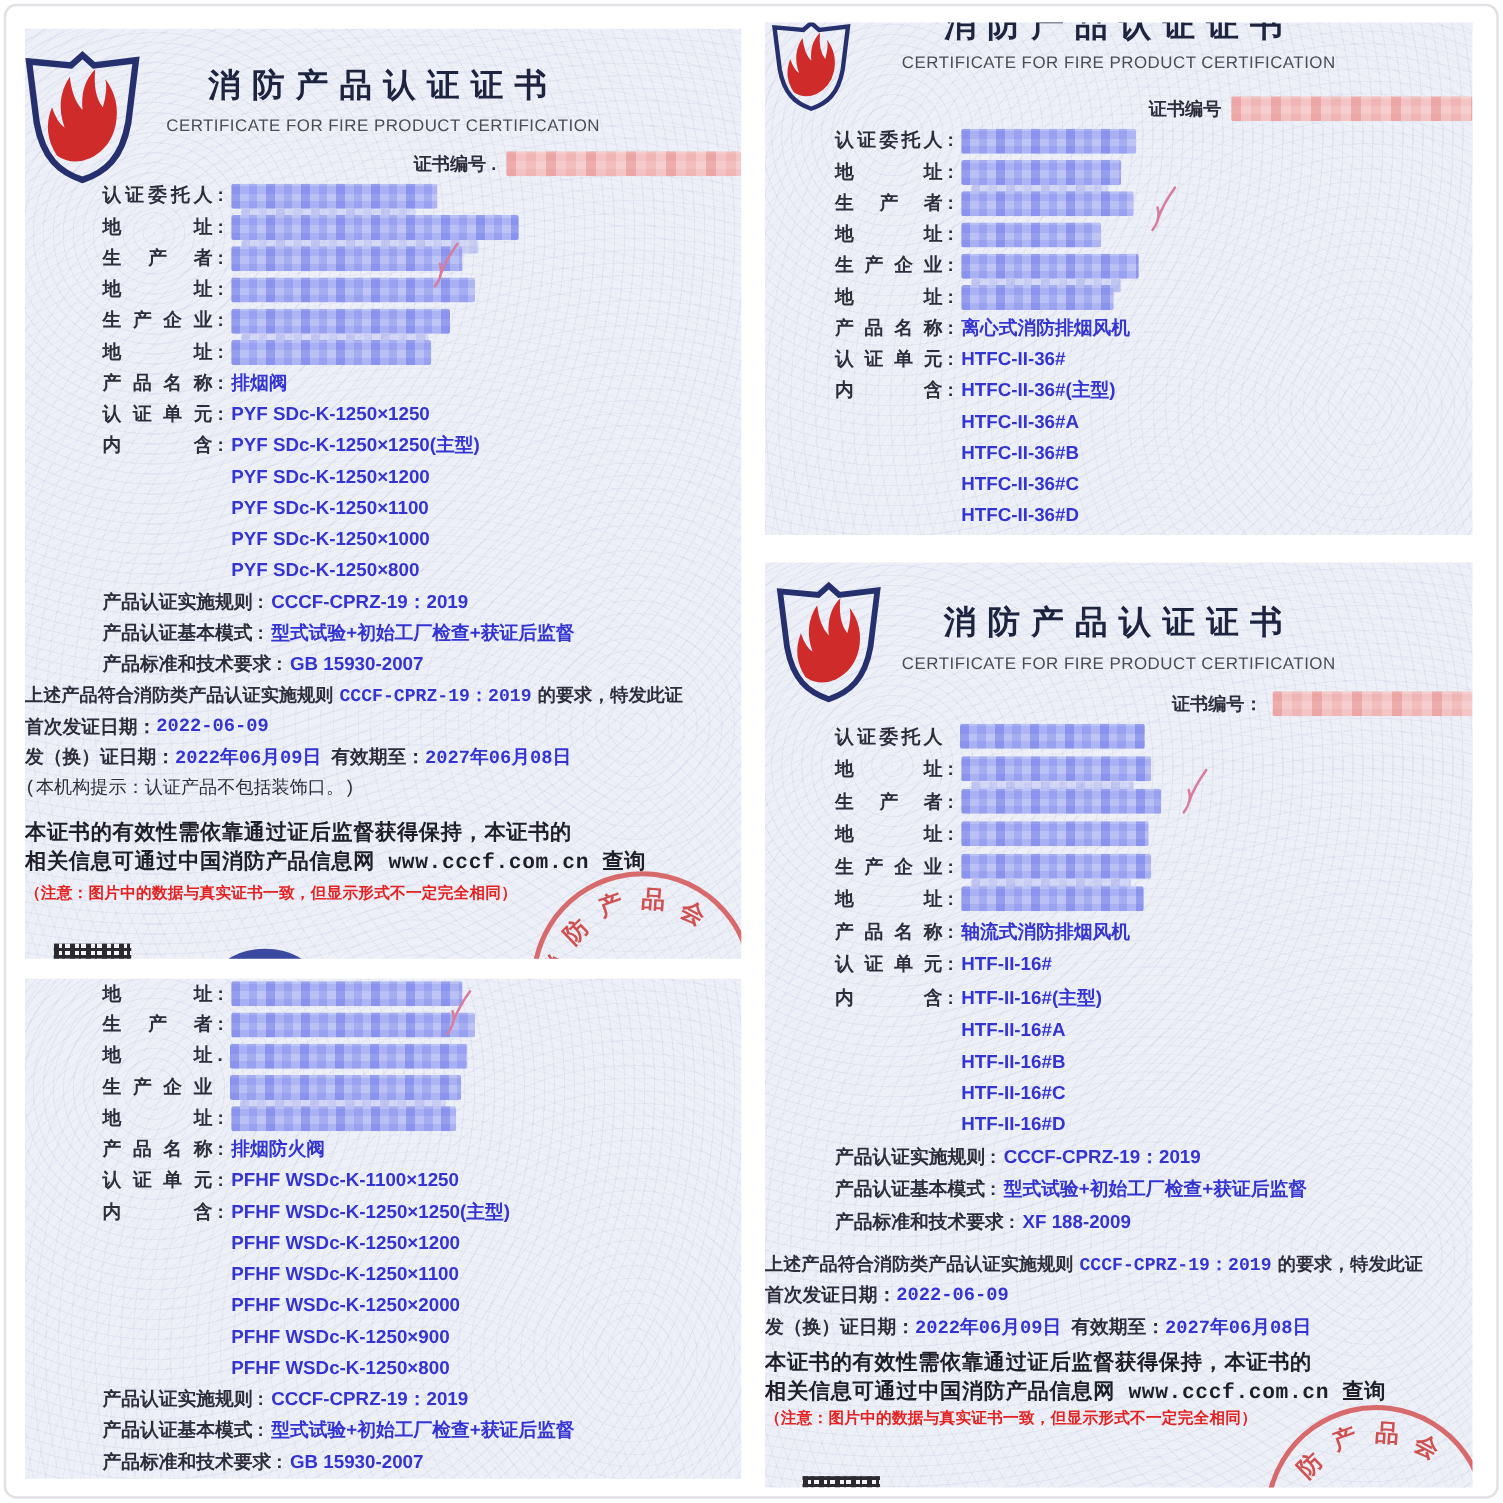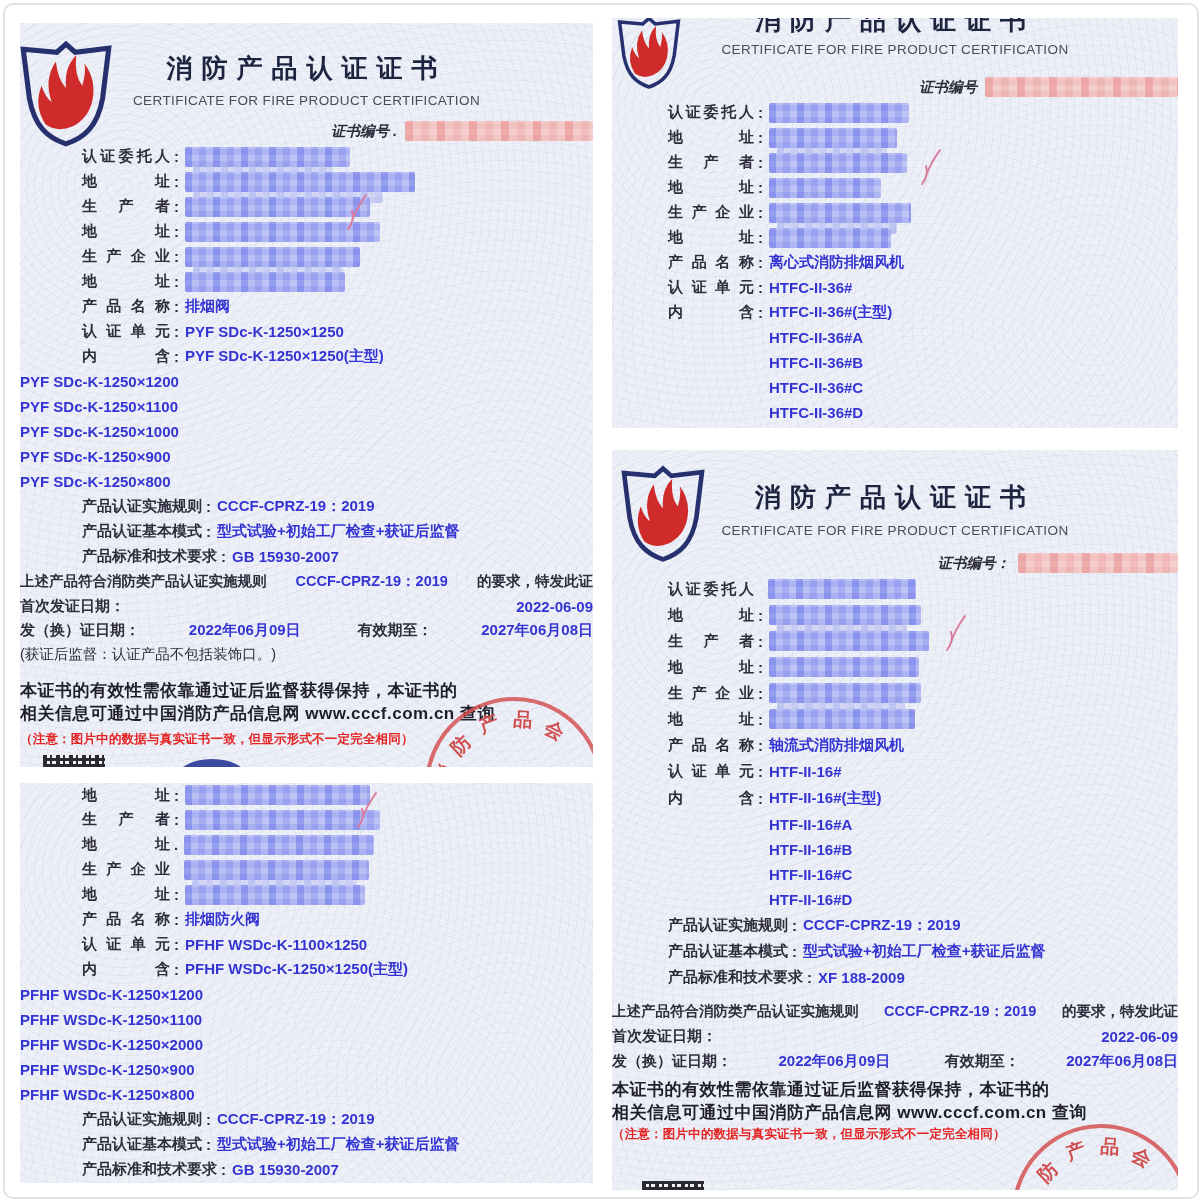--- a/index.html
+++ b/index.html
@@ -16,37 +16,37 @@
   .st{text-align:center;font-size:13.5px;color:#4b4b55;letter-spacing:.4px;}
   .logo{position:absolute;}
   
   .r{display:flex;align-items:center;height:25px;}
   .L{padding-left:62px;} .R{padding-left:56px;}
   .jl{display:inline-block;width:88px;text-align:justify;text-align-last:justify;color:#2d2d3c;font-weight:600;flex:none;}
   .jr{display:inline-block;width:86px;text-align:justify;text-align-last:justify;color:#2d2d3c;font-weight:600;flex:none;}
   .cl{color:#2d2d3c;font-weight:600;margin:0 6px 0 4px;flex:none;}
   .v{color:#3434d2;font-weight:600;}
   .lab2{color:#2d2d3c;font-weight:600;}
-  .ind-l{} .ind-r{padding-left:157px;}
-  .cen{justify-content:space-between;}
+  .ind-l{padding-left:165px;} .ind-r{padding-left:157px;}
+  .cen{justify-content:flex-start;font-family:Liberation Mono, monospace;}
   .big{font-size:17px;font-weight:700;color:#1f1f29;letter-spacing:.5px;}
   .red{color:#e42222;font-weight:700;font-size:12.5px;letter-spacing:.2px;}
   .rem{font-size:14.5px;}
   
   .mzw{position:relative;flex:none;}
   .mz-b{height:20px;border-radius:2px;background-color:#c3c9f4;
     background-image:
      repeating-linear-gradient(90deg, rgba(80,92,228,.38) 0 7px, rgba(150,158,244,.16) 7px 14px, rgba(104,114,236,.30) 14px 21px, rgba(176,183,249,.12) 21px 28px),
      repeating-linear-gradient(0deg, rgba(98,108,235,.22) 0 6px, rgba(170,178,248,.10) 6px 12px);}
   .sub{position:absolute;top:20px;left:8px;height:11px;opacity:.5;border-radius:2px;}
   .pink-b{height:20px;border-radius:2px;background-color:#f4cfcf;flex:none;
     background-image:
      repeating-linear-gradient(90deg, rgba(228,120,120,.40) 0 8px, rgba(246,190,190,.18) 8px 16px, rgba(236,150,150,.30) 16px 24px, rgba(250,210,210,.14) 24px 32px),
      repeating-linear-gradient(0deg, rgba(230,140,140,.18) 0 6px, rgba(250,205,205,.10) 6px 12px);}
-  .certno{justify-content:flex-end;font-style:italic;}
+  .certno{justify-content:flex-end;}
   .certno .lab2{margin-right:8px;font-size:14.5px;}
   
   .stamp{position:absolute;width:170px;height:170px;border:4px solid rgba(211,72,72,.8);border-radius:50%;transform:rotate(-14deg);}
   .stamp span{position:absolute;color:#d05050;font-weight:700;font-size:19px;}
   .qr{position:absolute;width:62px;height:12px;
     background-image:repeating-linear-gradient(90deg,#2a2a30 0 4px,transparent 4px 7px,#2a2a30 7px 9px,transparent 9px 13px),
                      repeating-linear-gradient(0deg,#2a2a30 0 3px,#f4f4f6 3px 6px);}
   .emb{position:absolute;width:74px;height:42px;border-radius:50%;background:#3b4aa0;}
   .pen{position:absolute;}
   .sp8{height:8px;} .sp12{height:12px;} .sp4{height:4px;}
@@ -134,23 +134,20 @@
   <div class="r ind-l">
       <span class="v">PYF SDc-K-1250×1200</span>
     </div>
   <div class="r ind-l">
       <span class="v">PYF SDc-K-1250×1100</span>
     </div>
   <div class="r ind-l">
       <span class="v">PYF SDc-K-1250×1000</span>
     </div>
   <div class="r ind-l">
-      <span class="v">PYF SDc-K-1250×900</span>
-    </div>
-  <div class="r ind-l">
       <span class="v">PYF SDc-K-1250×800</span>
     </div>
   <div class="r L">
       <span class="lab2">产品认证实施规则</span>
       <span class="cl">:</span>
       <span class="v">CCCF-CPRZ-19：2019</span>
     </div>
   <div class="r L">
       <span class="lab2">产品认证基本模式</span>
       <span class="cl">:</span>
@@ -169,21 +166,21 @@
   <div class="r cen" style="height:24px;">
       <span class="lab2">首次发证日期：</span>
       <span class="v">2022-06-09</span>
     </div>
   <div class="r cen" style="height:24px;">
       <span class="lab2">发（换）证日期：</span>
       <span class="v">2022年06月09日</span>
       <span class="lab2" style="margin-left:8px;">有效期至：</span>
       <span class="v">2027年06月08日</span>
     </div>
-  <div class="r cen rem">(获证后监督：认证产品不包括装饰口。)</div>
+  <div class="r cen rem">(本机构提示：认证产品不包括装饰口。)</div>
   <div class="sp12"></div>
   <div class="r cen big" style="height:23px;">本证书的有效性需依靠通过证后监督获得保持，本证书的</div>
   <div class="r cen big" style="height:23px;">相关信息可通过中国消防产品信息网 www.cccf.com.cn 查询</div>
   <div class="sp4"></div>
   <div class="r cen red" style="height:20px;">（注意：图片中的数据与真实证书一致，但显示形式不一定完全相同）</div>
   <span class="qr" style="left:23px;bottom:0;"></span>
   <span class="emb" style="left:155px;bottom:-34px;"></span>
   <div class="stamp" style="right:-10px;bottom:-108px;">
     <span style="left:10px;top:44px;transform:rotate(-52deg);">消</span>
     <span style="left:34px;top:20px;transform:rotate(-30deg);">防</span>

